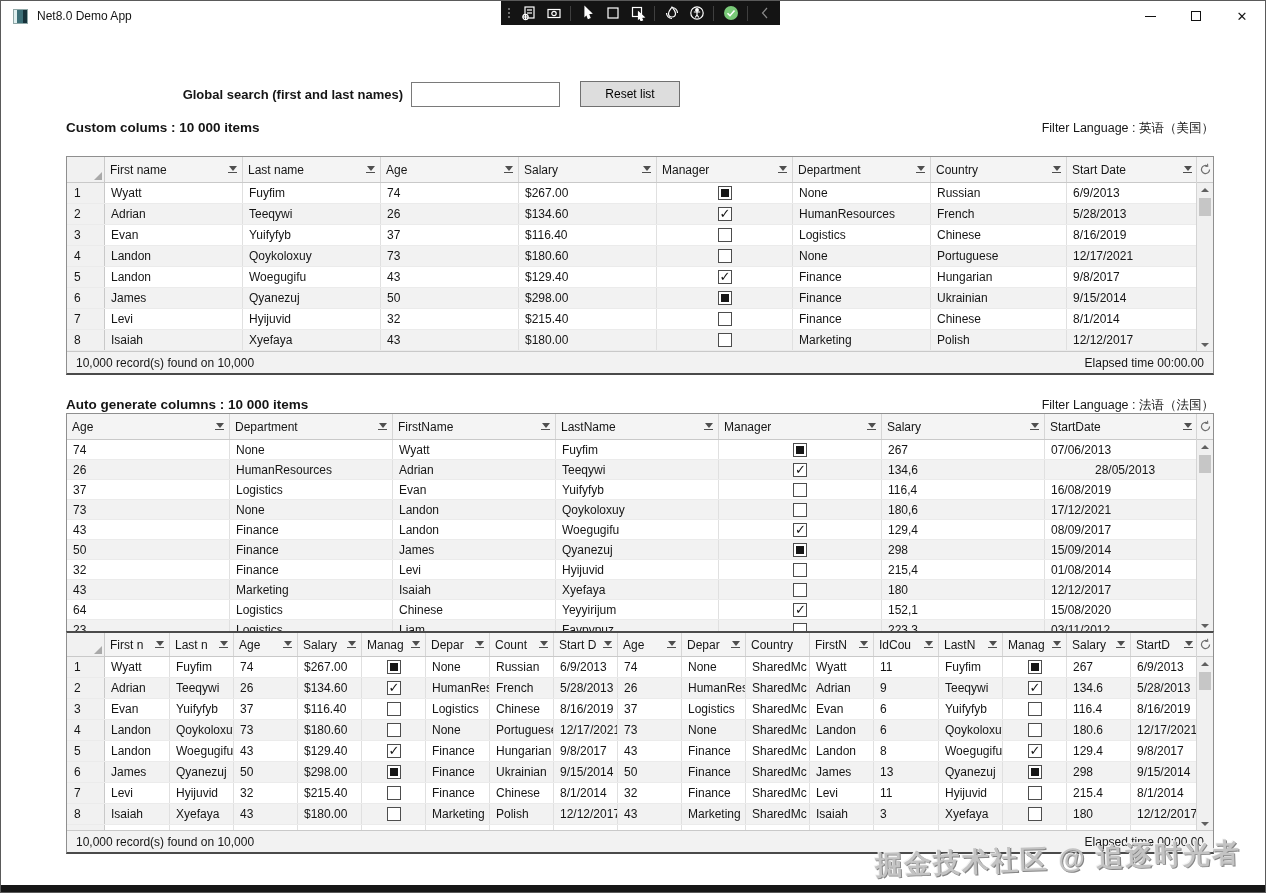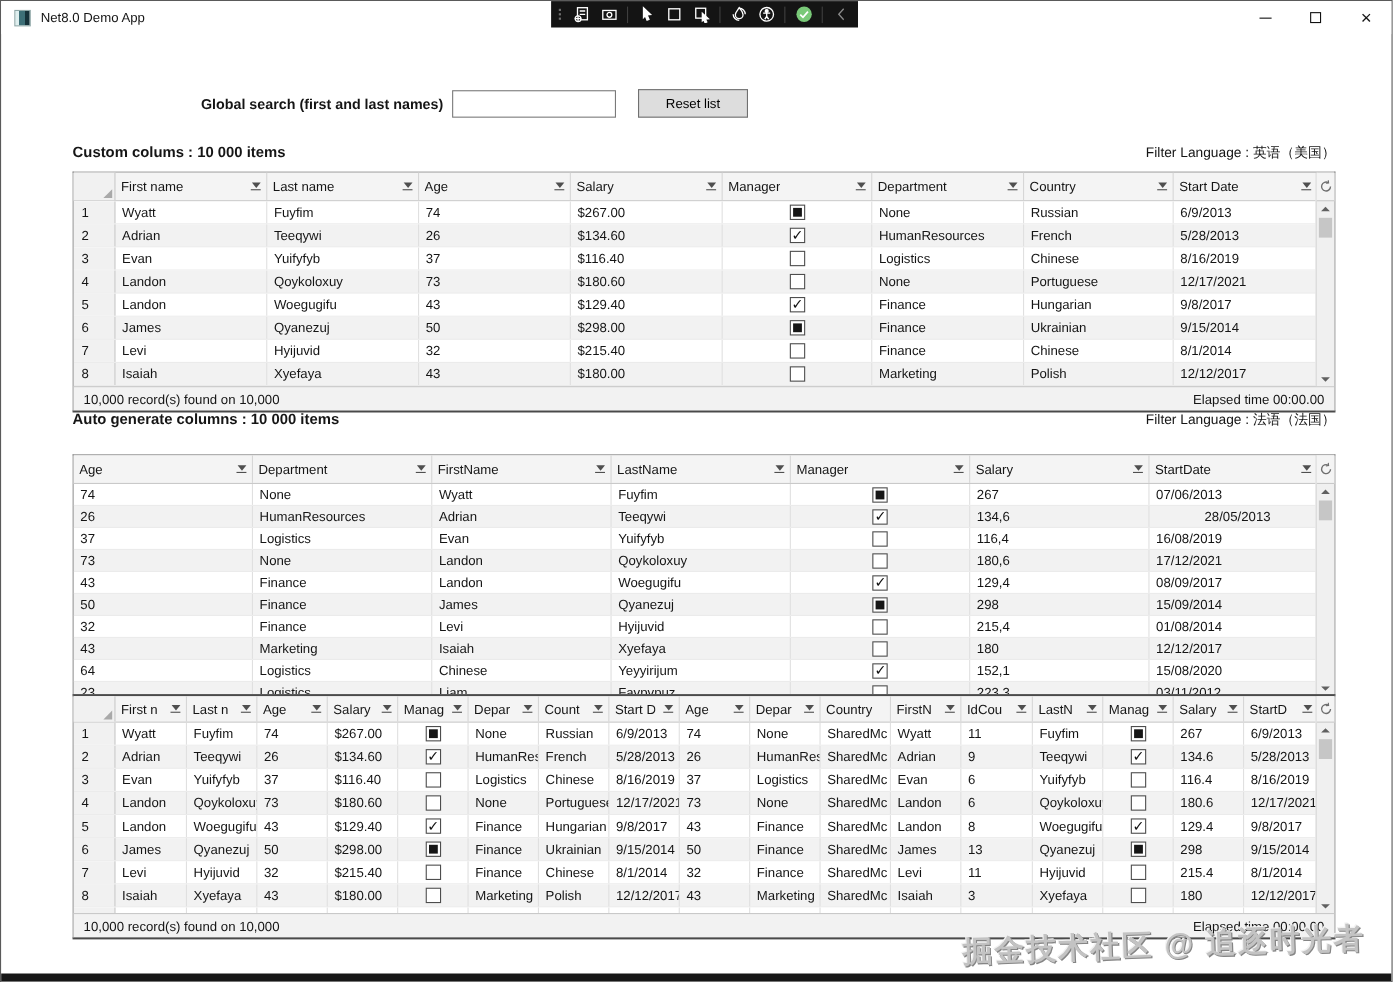--- a/index.html
+++ b/index.html
@@ -177,21 +177,21 @@
         </div>
     </div>
   </div>
 
   <div class="search-row">
     <label class="gs-label">Global search (first and last names)</label>
     <input class="gs-input" value="" style="">
     <button class="reset-btn">Reset list</button>
   </div>
 
-  <div class="gtitle" style="top:130px">
+  <div class="gtitle" style="top:119px">
     <span class="tl">Custom colums :  10 000 items</span>
     <span class="tr">Filter Language : 英语（美国）</span>
   </div>
   <div class="grid" id="g0" style="top:155px">
       <div class="grid-flex">
         <div class="gtable">
           <div class="hrow" style="height: 26px;">
             <div class="corner" style="width: 38px;"></div>
             <div class="hcell" style="width: 138px;">
               <div class="hlabel">First name</div>
@@ -374,21 +374,21 @@
             <div class="sthumb"></div>
           </div>
         </div>
       </div>
       <div class="gfooter">
         <div>10,000 record(s) found on 10,000</div>
         <div>Elapsed time 00:00.00</div>
       </div>
     </div>
 
-  <div class="gtitle" style="top:372px">
+  <div class="gtitle" style="top:396px">
     <span class="tl">Auto generate columns :  10 000 items</span>
     <span class="tr">Filter Language : 法语（法国）</span>
   </div>
   <div class="grid" id="g1" style="top:412px;border-bottom:none">
       <div class="grid-flex">
         <div class="gtable">
           <div class="hrow" style="height: 26px;">
             <div class="hcell" style="width: 163px;">
               <div class="hlabel">Age</div>
               <div class="funnel">

